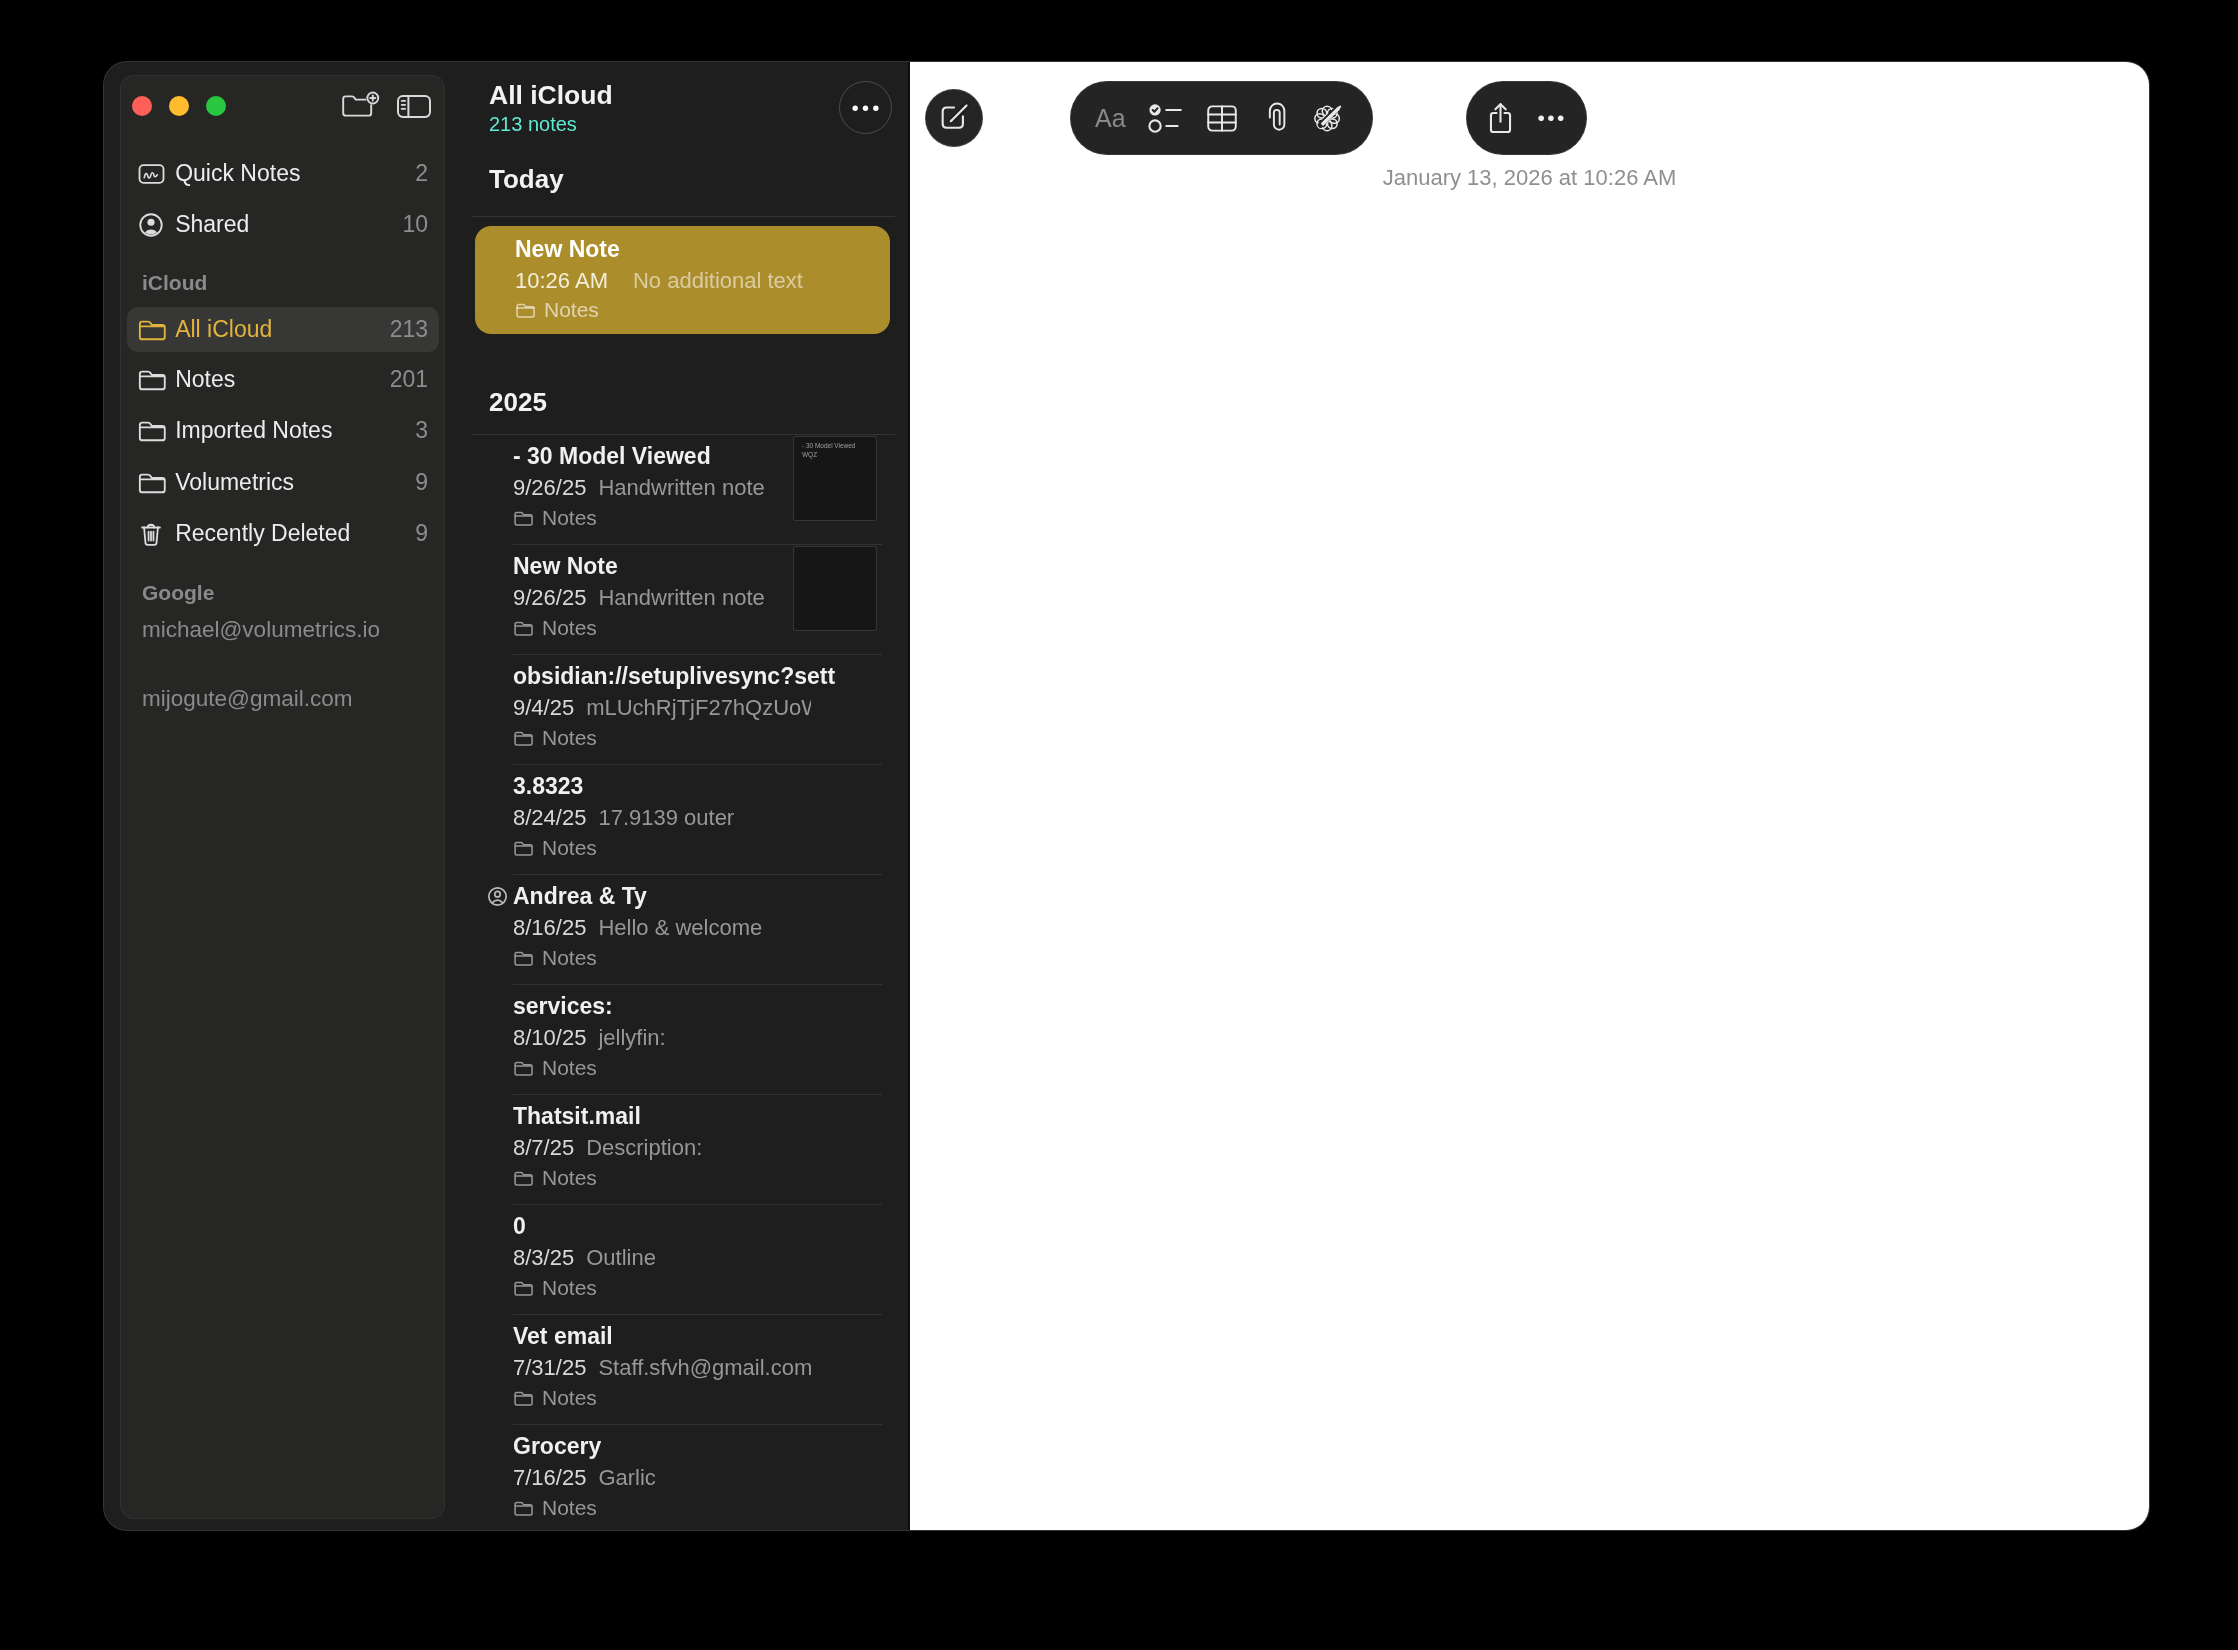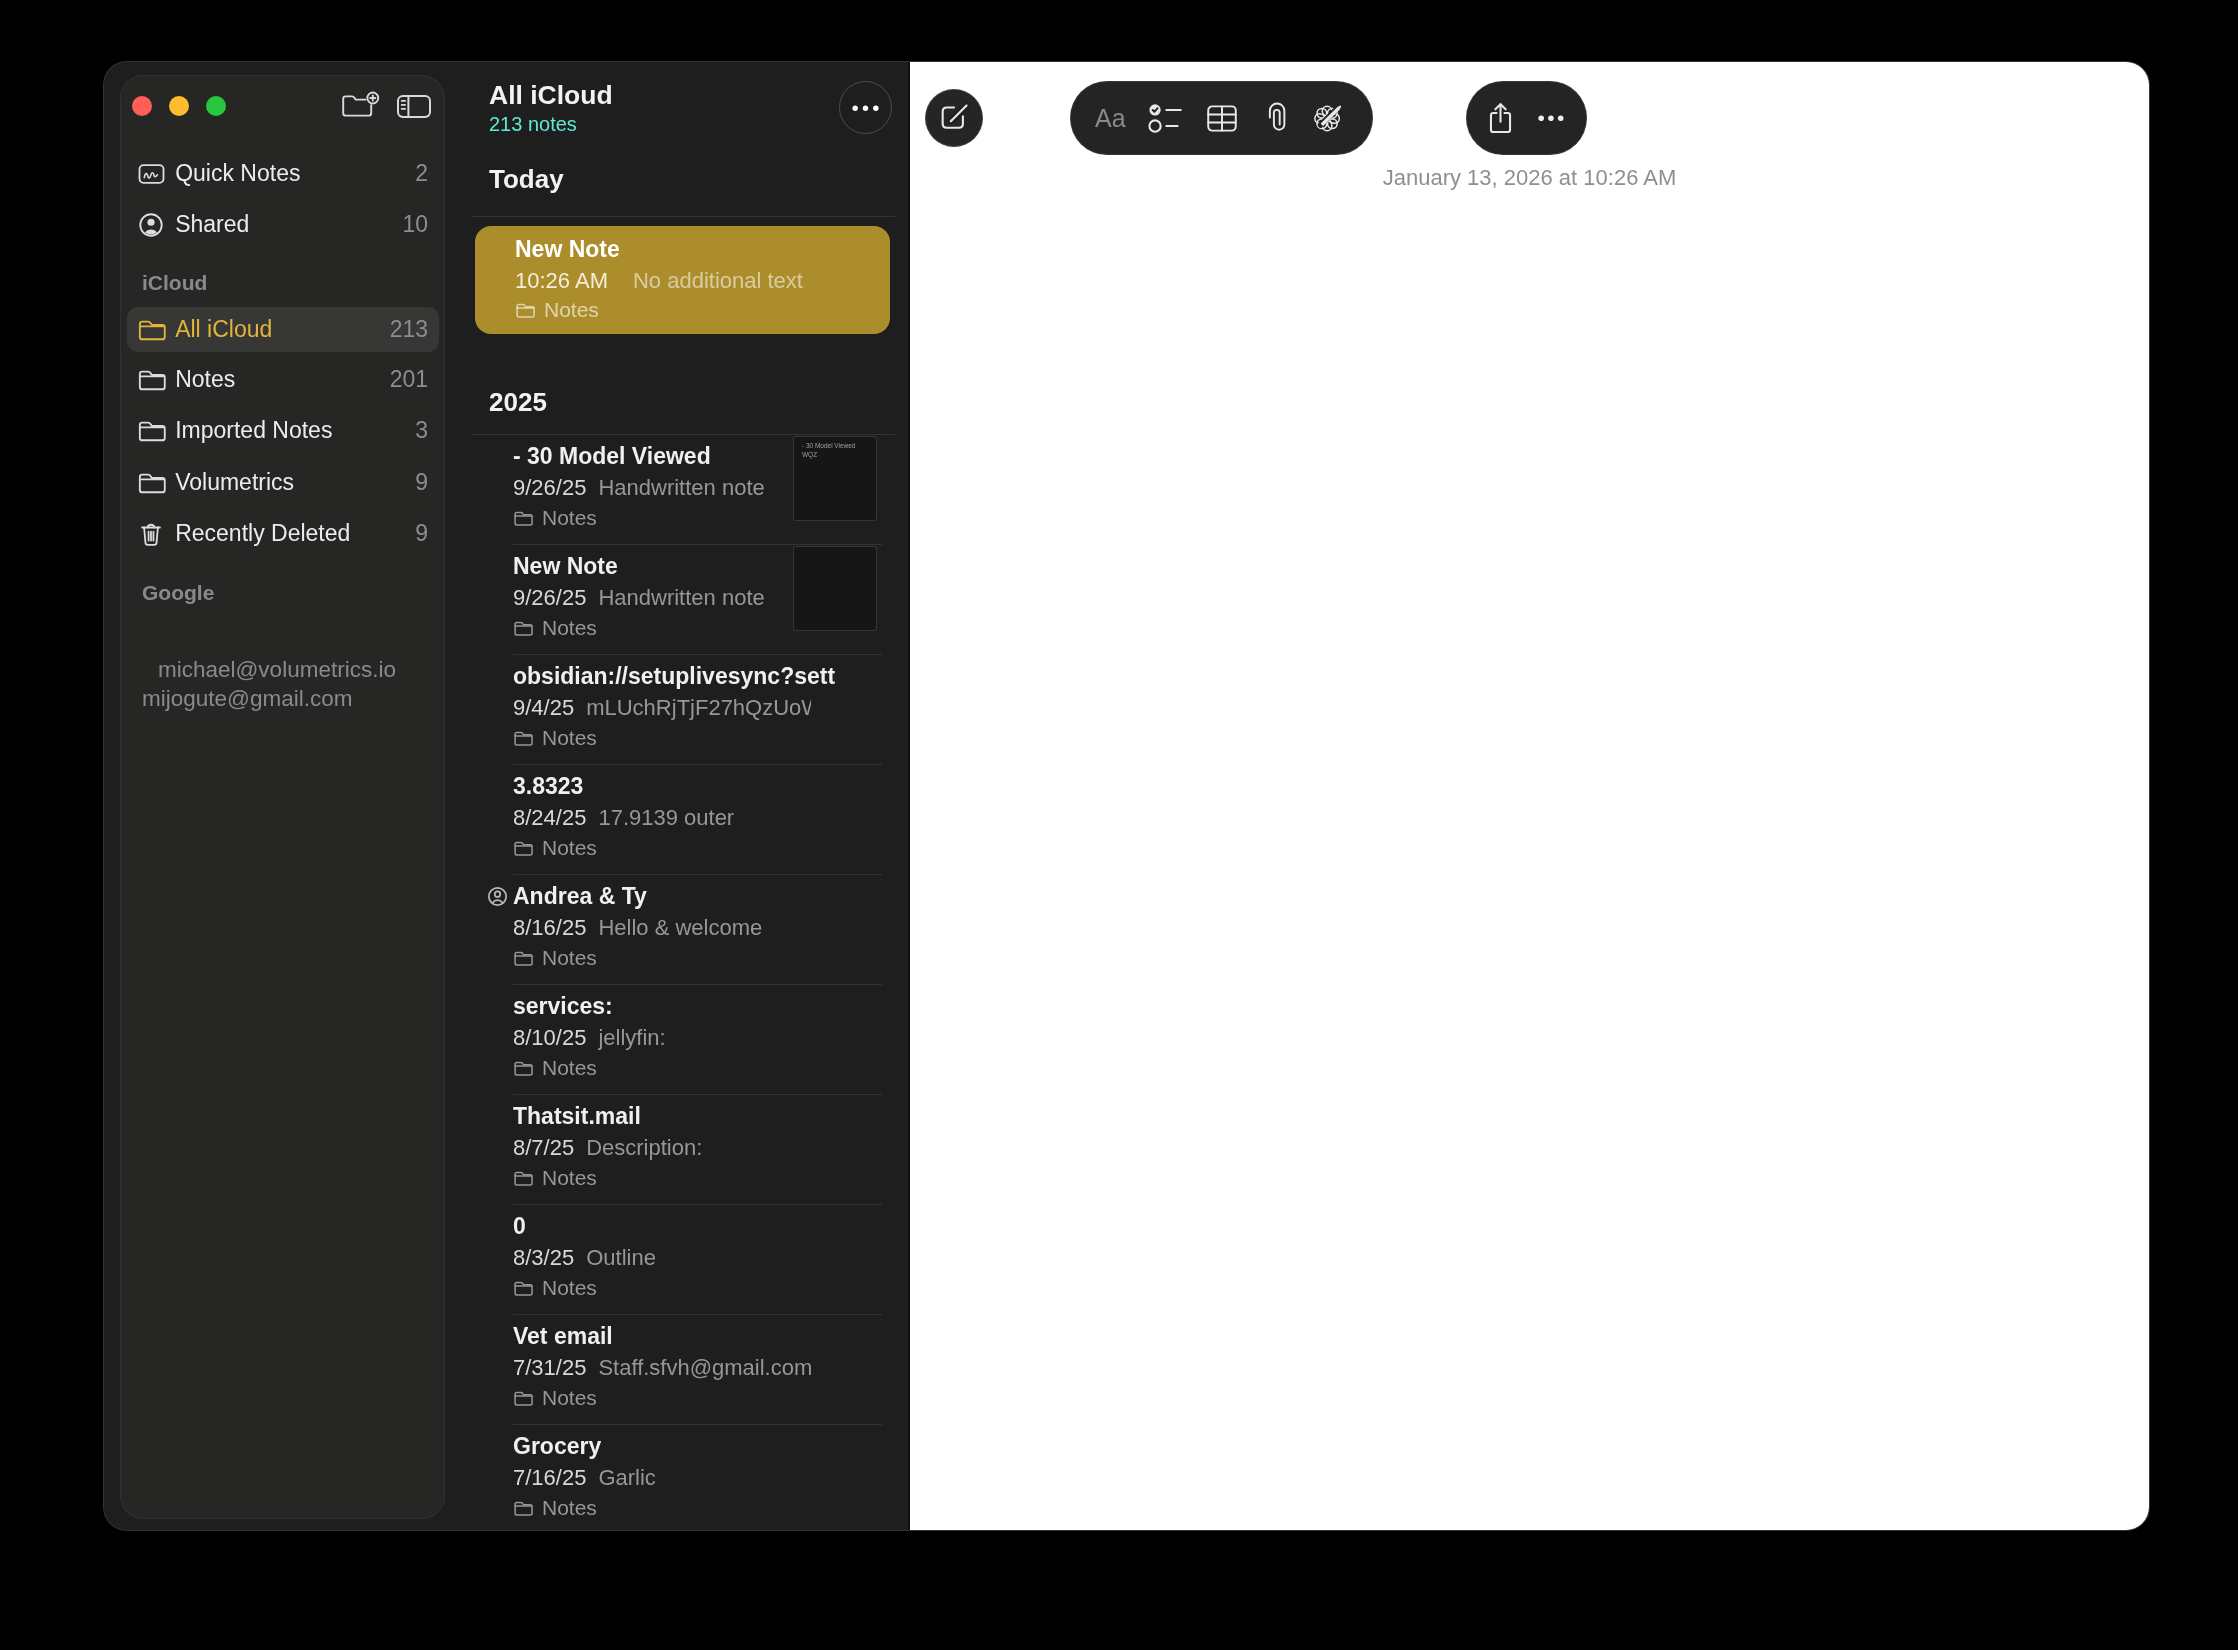--- a/index.html
+++ b/index.html
@@ -1,21 +1,21 @@
 <!DOCTYPE html>
 <html style="--accent: #e3b43c; --card: #ac8d2c;font-size:13px"><head>
 <meta charset="utf-8">
 <style>
   html,body{margin:0;padding:0;background:#000;width:2239px;height:1650px;overflow:hidden;
     font-family:"Liberation Sans","DejaVu Sans",sans-serif;-webkit-user-select:none}
   .window{position:absolute;left:103px;top:61px;width:2047px;height:1470px;background:#1d1e1d;
     border:1.2px solid rgba(255,255,255,.10);border-radius:24px;overflow:hidden;box-sizing:border-box}
   
   .sidebar-panel{position:absolute;left:16px;top:13px;width:325px;height:1444px;background:#262725;
-    border:0.8px solid rgba(255,255,255,.05);border-radius:23px;box-sizing:border-box}
+    border:0.8px solid rgba(255,255,255,.05);border-radius:14px;box-sizing:border-box}
   .traffic{position:absolute;top:20px;left:11.3px;display:flex;gap:17px}
   .traffic span{width:20px;height:20px;border-radius:50%;display:block}
   .sb-toolbar{position:absolute;top:11.3px;right:6.4px;display:flex;gap:8px}
   .sb-toolbar button{background:none;border:none;padding:3.2px;color:#d9d9d9;cursor:default}
   .sb-row{position:absolute;left:6.4px;width:312px;height:45px;border-radius:11.3px;display:flex;
     align-items:center;box-sizing:border-box;padding:0 11.3px 0 6.4px;color:#ececec}
   .sb-row.sel{background:rgba(255,255,255,.08)}
   .sb-row .ic{width:35px;display:flex;justify-content:center;color:#dcdcdc}
   .sb-row.sel .ic,.sb-row.sel .lbl{color:var(--accent)}
   .sb-row .lbl{font-size:23px;margin-left:6.4px;flex:1;white-space:nowrap}
@@ -170,21 +170,21 @@
               <path d="M5 8h22"></path>
               <path d="M12 8a4 3.4 0 0 1 8 0"></path>
               <path d="M7.5 8l1.7 19q.2 2.4 2.6 2.4h8.4q2.4 0 2.6-2.4L24.5 8"></path>
               <path d="M13 13v11M16 13v11M19 13v11"></path>
             </svg>
           </span>
     <span class="lbl">Recently Deleted</span>
     <span class="cnt">9</span>
         </div>
         <div class="sb-head" style="top: 505px;">Google</div>
-        <div class="sb-account" style="top: 576px; margin-left: 16px;">michael@volumetrics.io</div>
+        <div class="sb-account" style="top: 536px;">michael@volumetrics.io</div>
         <div class="sb-account" style="top: 605px;">mijogute@gmail.com</div>
       </div>
   </aside>
 
   <section class="note-col">
     <div class="nl-title">All iCloud</div>
     <div class="nl-sub">213 notes</div>
     <button class="nl-more" id="nl-more-btn">
         <svg width="27" height="6.4" viewBox="0 0 34 8" fill="#fff">
           <circle cx="4" cy="4" r="3.4"></circle>

